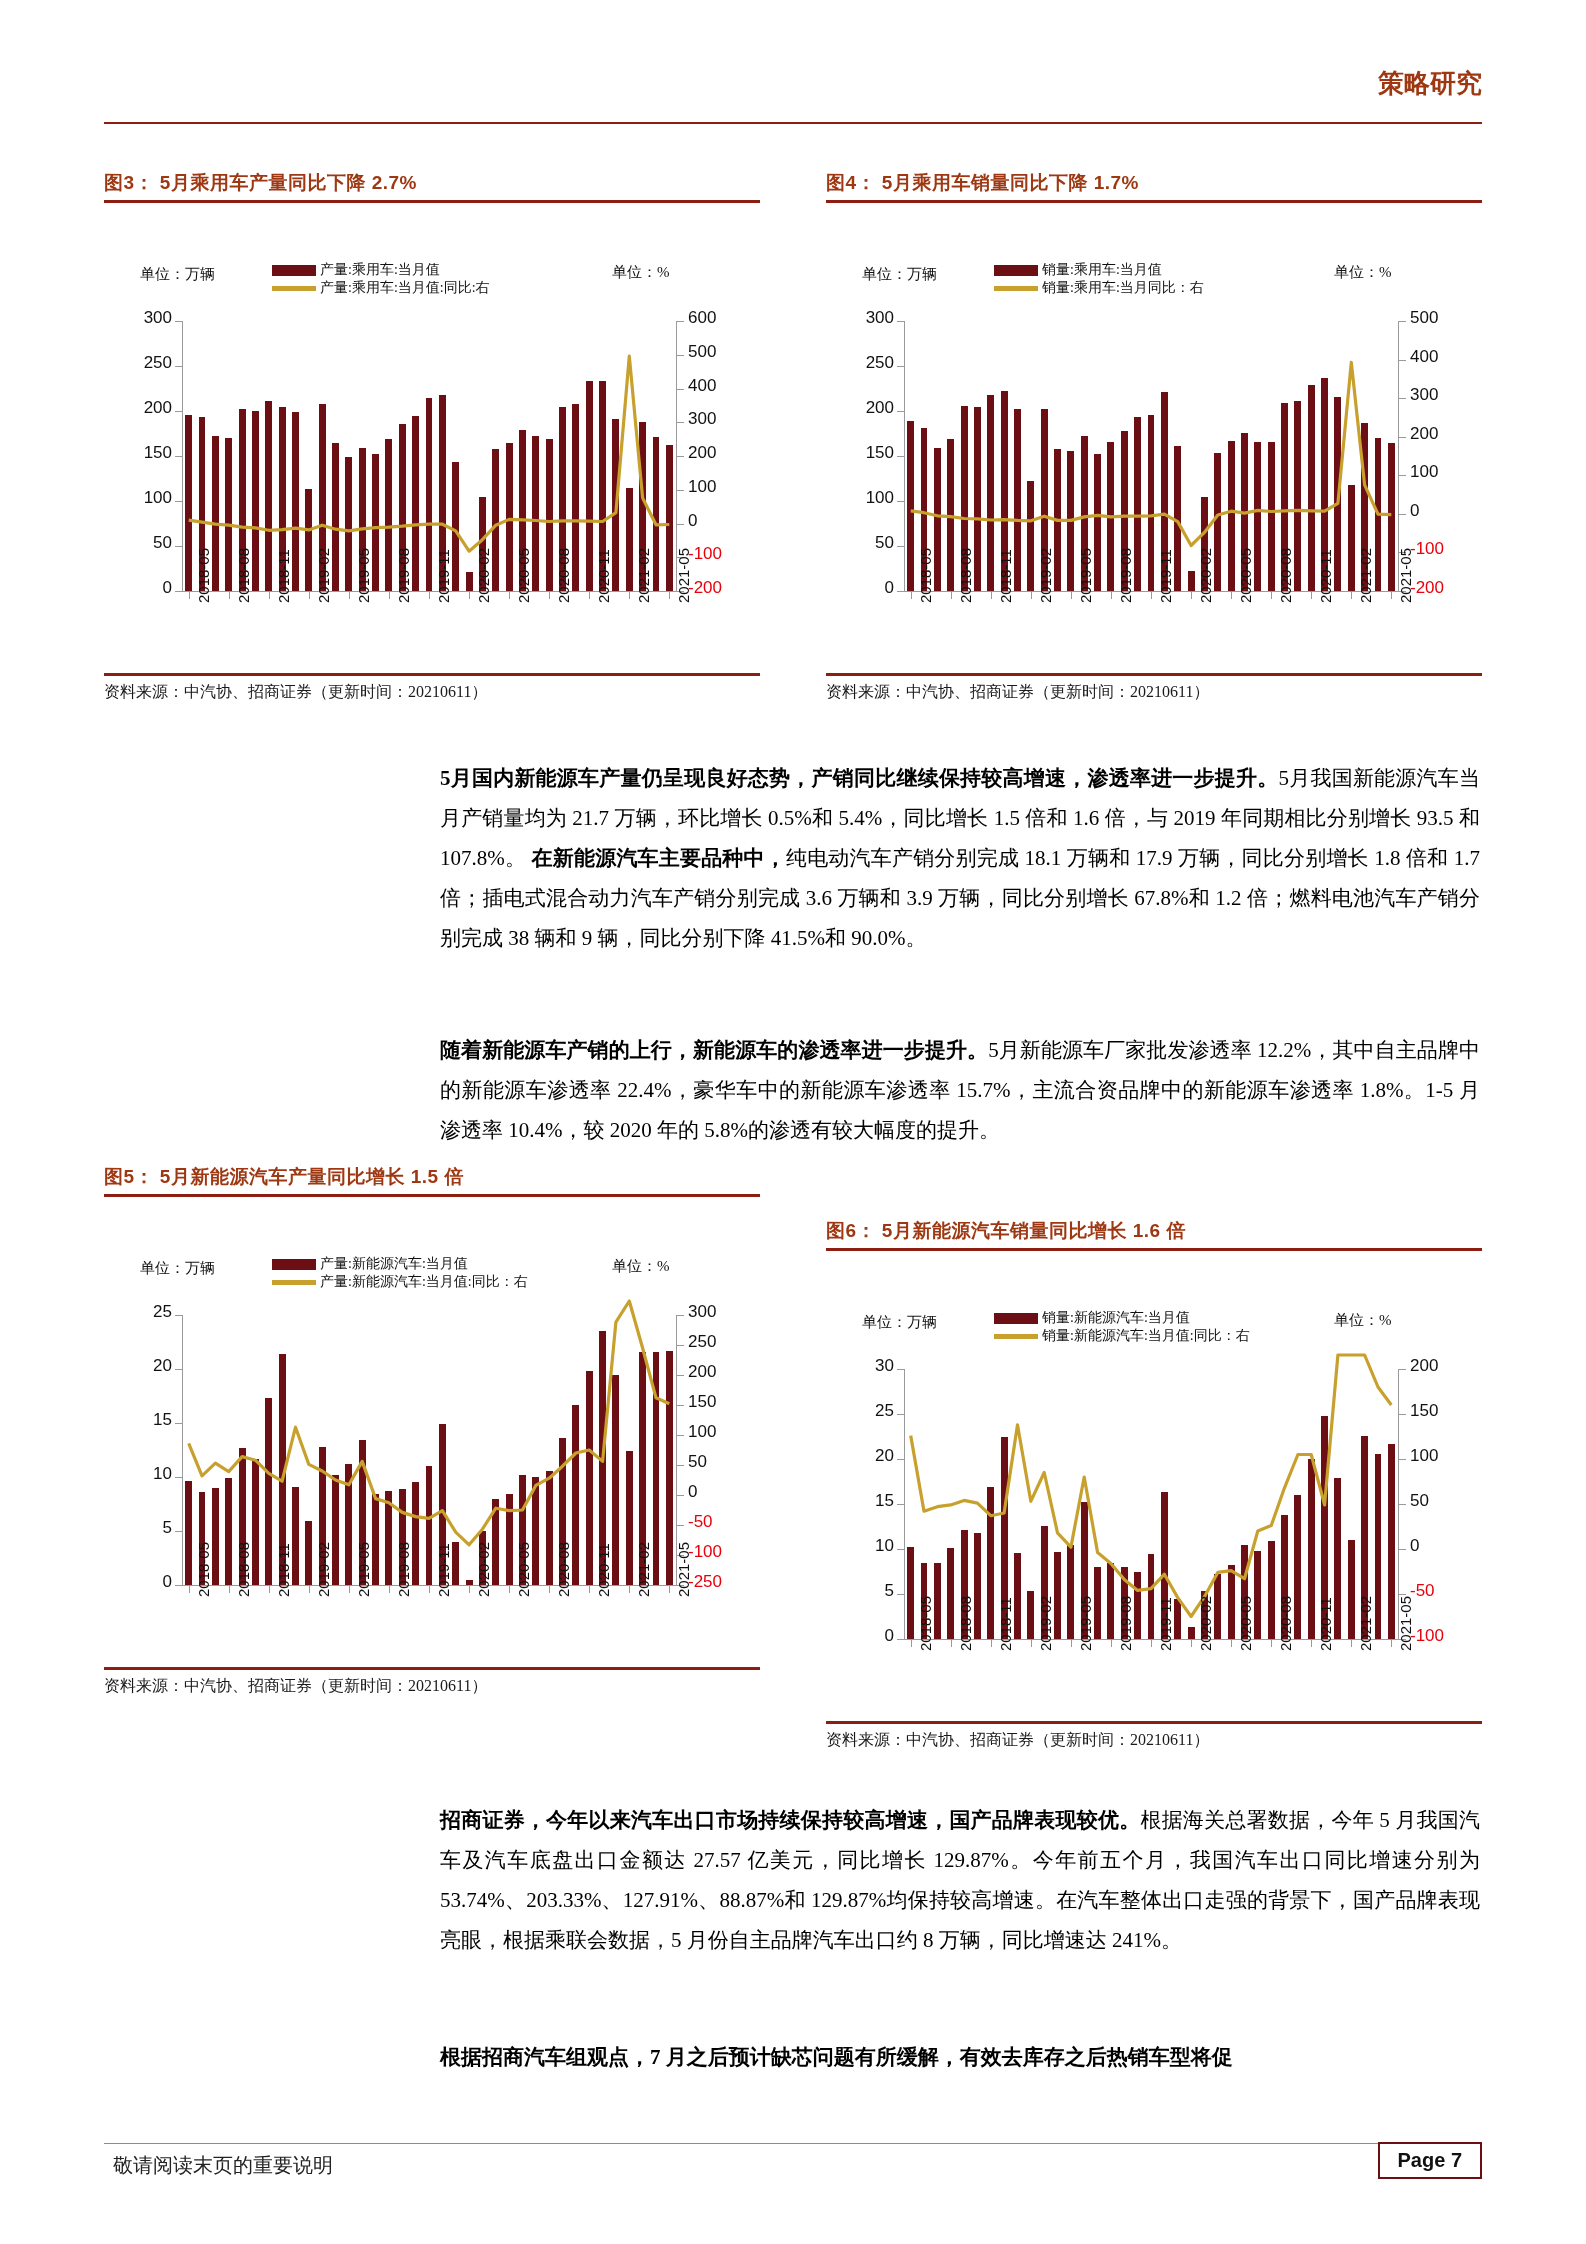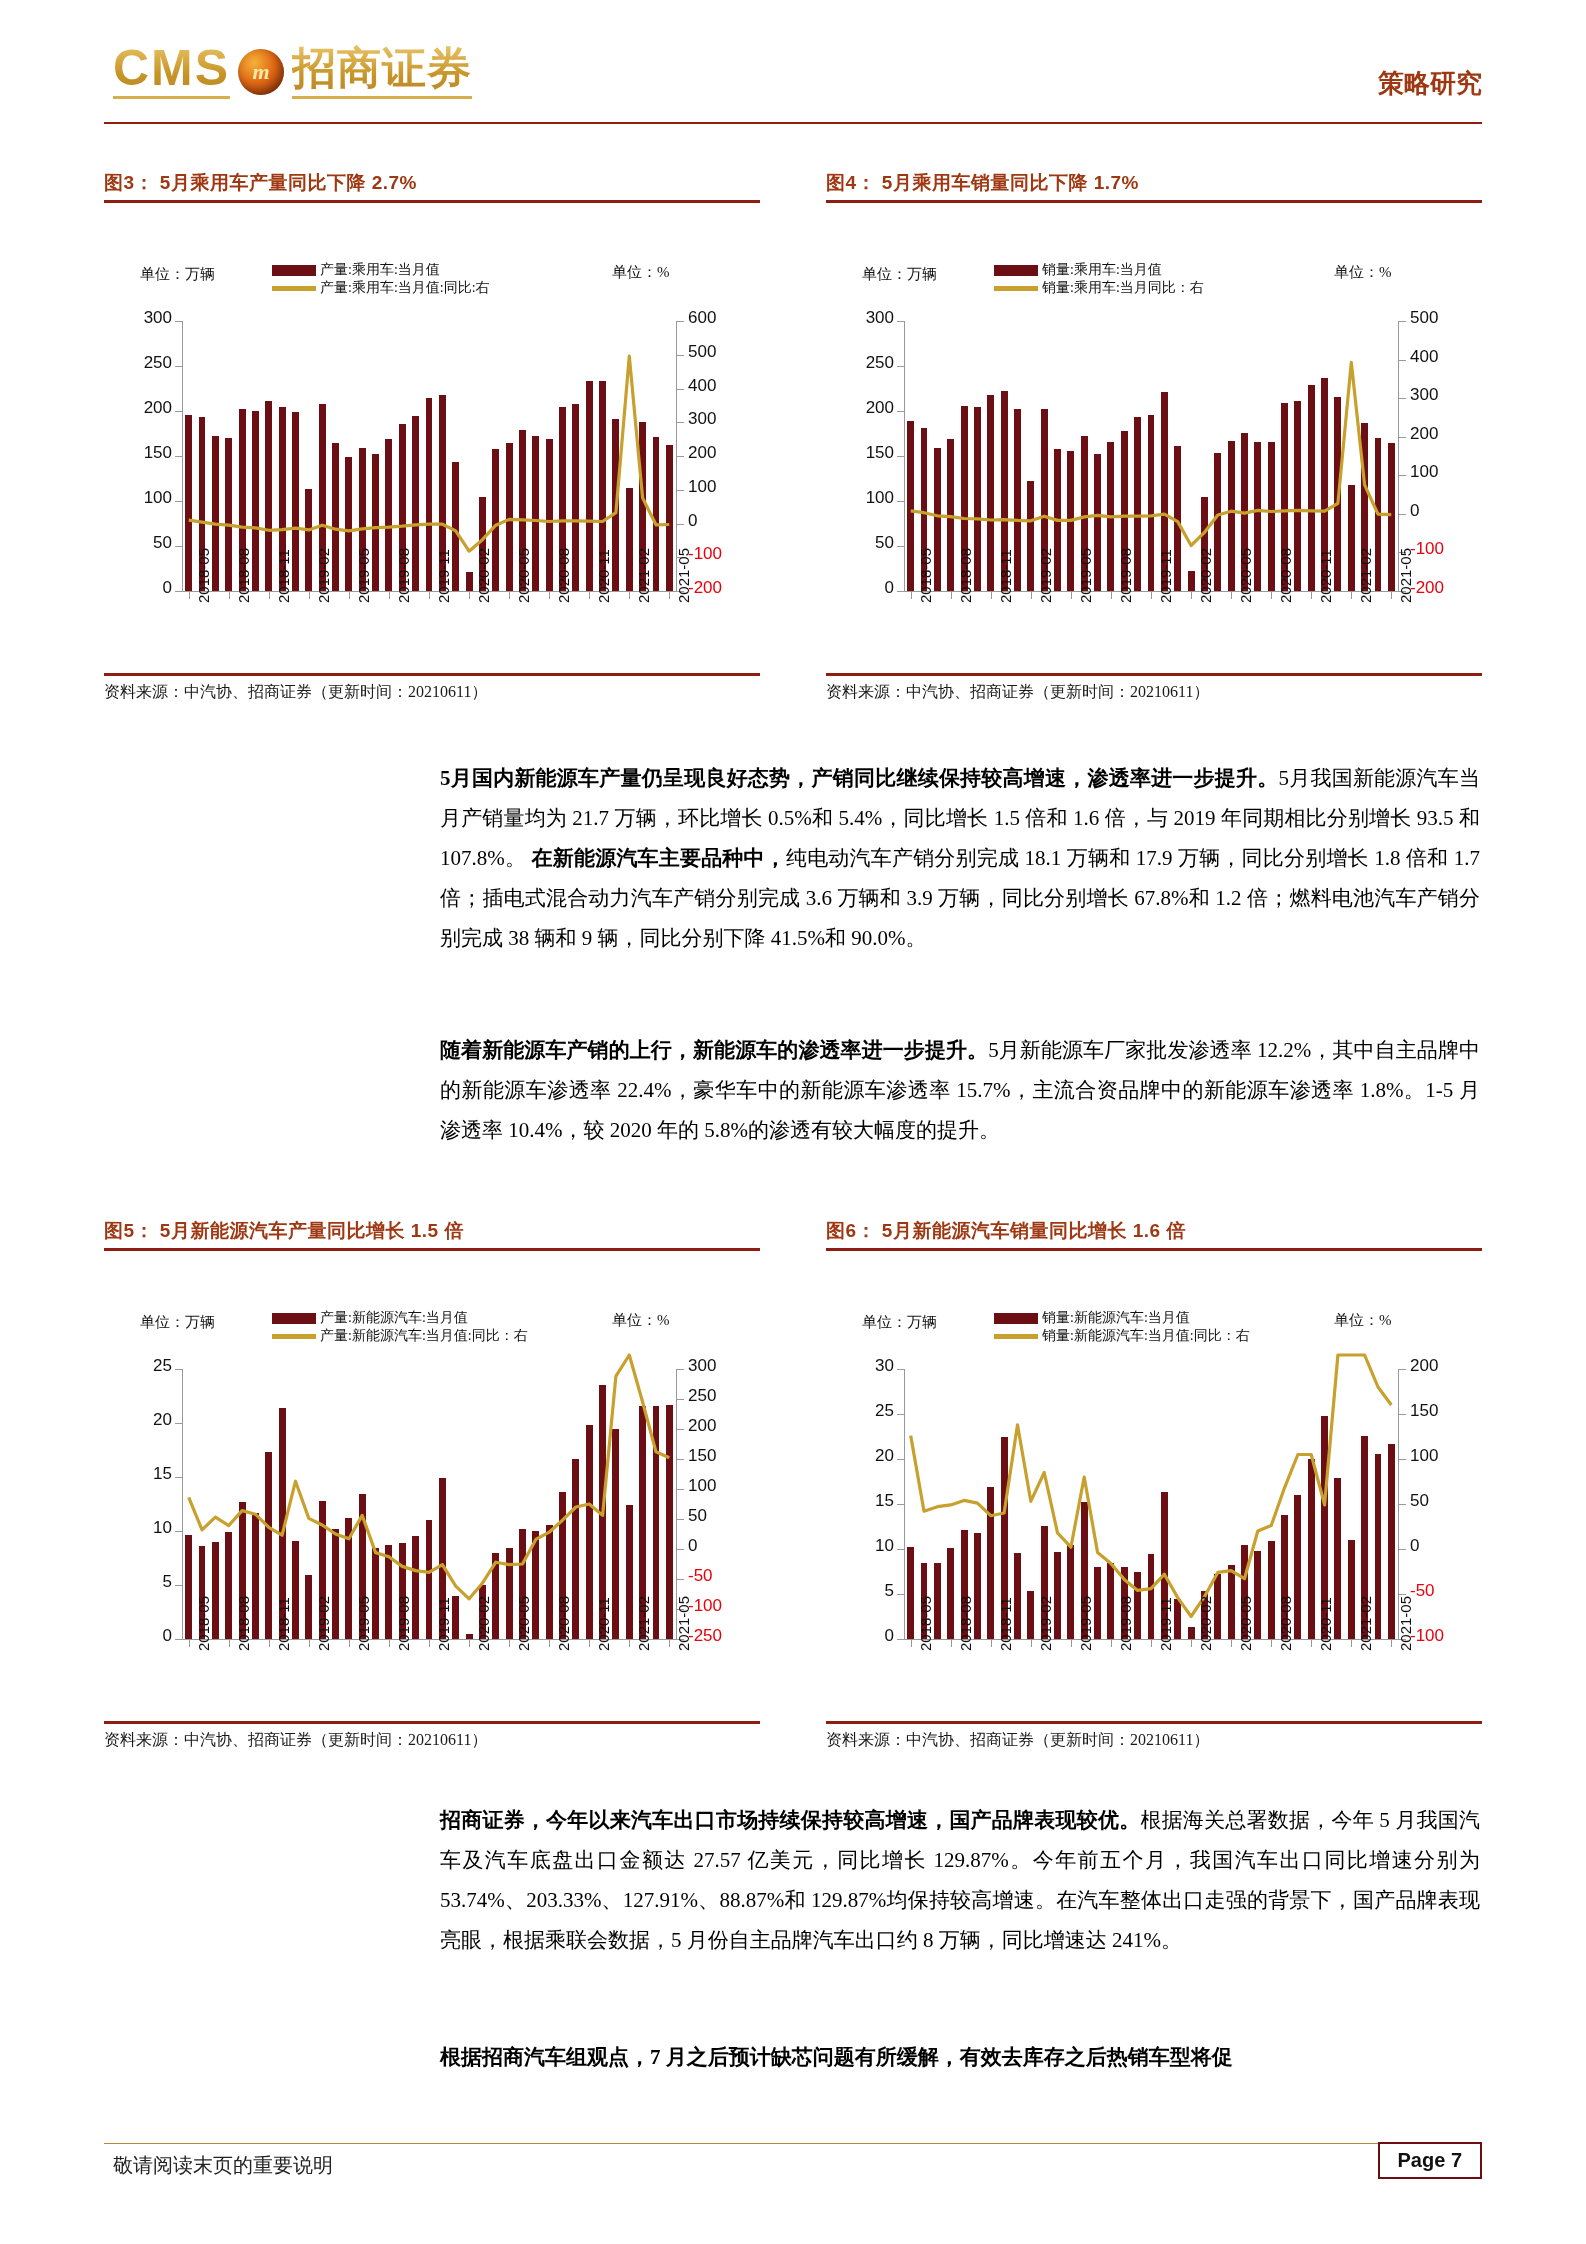--- a/index.html
+++ b/index.html
@@ -117,25 +117,20 @@
     font-family:"Liberation Sans", sans-serif;
     background:#fff;
   }
 </style>
 </head>
 <body>
 
 <div class="page">
 
   <div class="header">
-    <div class="logo">
-      <span class="logo-cms">CMS</span>
-      <span class="logo-ball">m</span>
-      <span class="logo-cn">招商证券</span>
-    </div>
     <div class="header-right">策略研究</div>
     <div class="header-rule"></div>
   </div>
 
   <div class="fig" style="left:104px; top:170px;">
     <div class="fig-title">图3： 5月乘用车产量同比下降 2.7%</div>
     <div class="fig-title-rule"></div>
     <div class="chart-box" id="chart-fig3">
         <div class="unit-left" style="left: 36px; top: 62px;">单位：万辆</div>
         <div class="unit-right" style="left: 508px; top: 60px;">单位：%</div>
@@ -380,21 +375,21 @@
   </div>
 
   <div class="para" style="left:440px; top:758px; width:1040px;">
     <b>5月国内新能源车产量仍呈现良好态势，产销同比继续保持较高增速，渗透率进一步提升。</b><span>5月我国新能源汽车当月产销量均为 21.7 万辆，环比增长 0.5%和 5.4%，同比增长 1.5 倍和 1.6 倍，与 2019 年同期相比分别增长 93.5 和 107.8%。 </span><b>在新能源汽车主要品种中，</b><span>纯电动汽车产销分别完成 18.1 万辆和 17.9 万辆，同比分别增长 1.8 倍和 1.7 倍；插电式混合动力汽车产销分别完成 3.6 万辆和 3.9 万辆，同比分别增长 67.8%和 1.2 倍；燃料电池汽车产销分别完成 38 辆和 9 辆，同比分别下降 41.5%和 90.0%。</span>
   </div>
 
   <div class="para" style="left:440px; top:1030px; width:1040px;">
     <b>随着新能源车产销的上行，新能源车的渗透率进一步提升。</b><span>5月新能源车厂家批发渗透率 12.2%，其中自主品牌中的新能源车渗透率 22.4%，豪华车中的新能源车渗透率 15.7%，主流合资品牌中的新能源车渗透率 1.8%。1-5 月渗透率 10.4%，较 2020 年的 5.8%的渗透有较大幅度的提升。</span>
   </div>
 
-  <div class="fig" style="left:104px; top:1218px;">
+  <div class="fig" style="left:104px; top:1164px;">
     <div class="fig-title">图5： 5月新能源汽车产量同比增长 1.5 倍</div>
     <div class="fig-title-rule"></div>
     <div class="chart-box" id="chart-fig5">
         <div class="unit-left" style="left: 36px; top: 62px;">单位：万辆</div>
         <div class="unit-right" style="left: 508px; top: 60px;">单位：%</div>
         <div class="legend" style="left: 168px; top: 58px;">
           <div class="row legend-row">
             <span class="sw-bar"></span>
             <span>产量:新能源汽车:当月值</span>
           </div>

